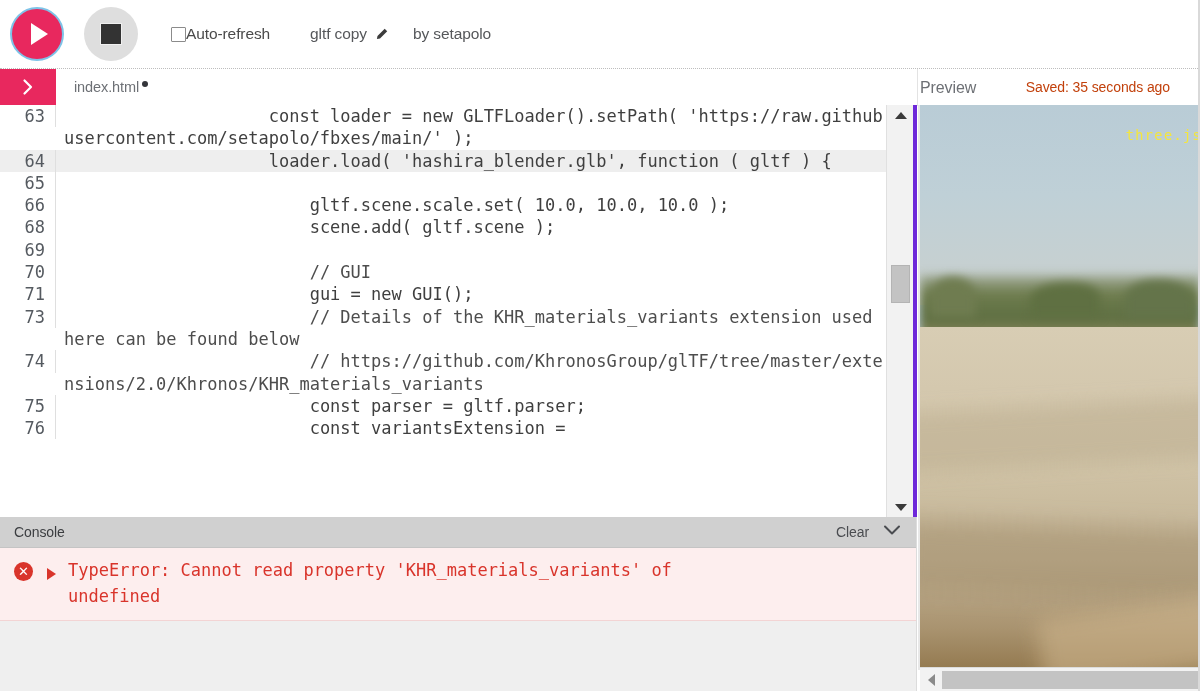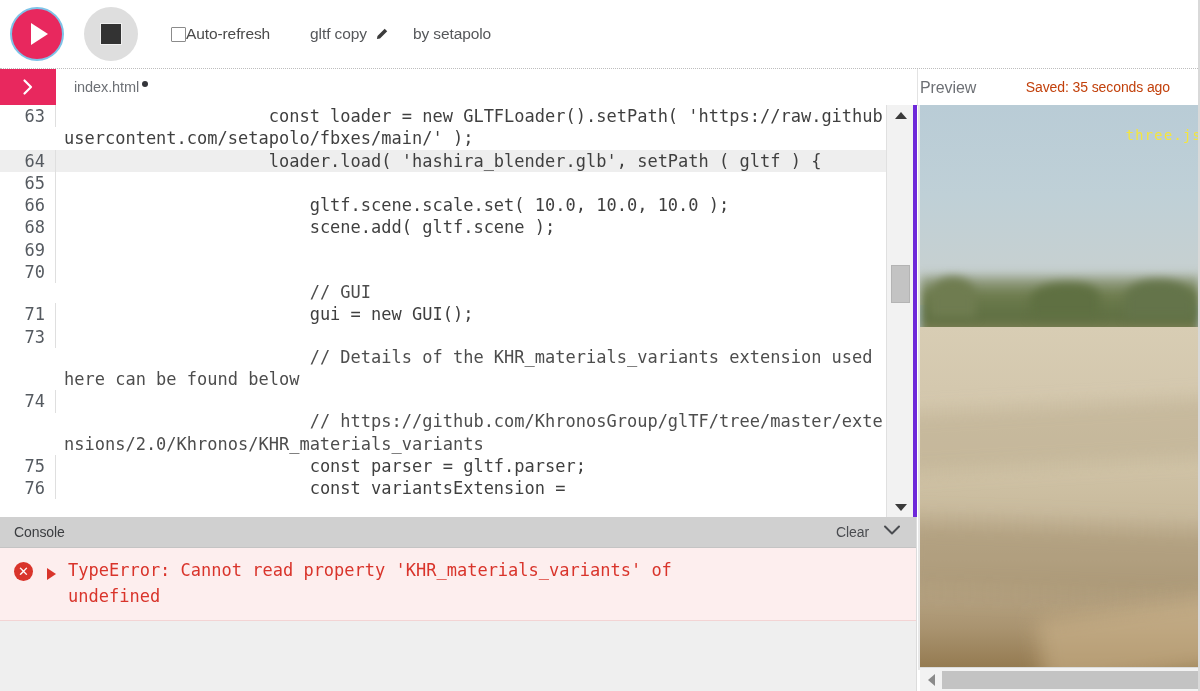--- a/index.html
+++ b/index.html
@@ -183,21 +183,21 @@
     flex: 1 1 auto;
     padding-left: 8px;
     font-family: "DejaVu Sans Mono", monospace;
     font-size: 17px;
     line-height: 22.3px;
     color: #3f3f3f;
     white-space: pre-wrap;
     word-break: break-all;
     overflow-wrap: anywhere;
   }
-  .tok-comment { color: #4d4d4d; margin-top: 20px; }
+  .tok-comment { color: #4d4d4d; }
 
   
   .vscroll {
     position: absolute; right: 0; top: 0;
     width: 27px; height: 412px;
     background: #f2f2f2;
     border-left: 1px solid #e0e0e0;
   }
   .vscroll .arrow {
     position: absolute; left: 0; width: 27px; height: 20px;
@@ -467,21 +467,21 @@
   </div>
 
   <div class="editor">
     <div class="code-area" id="code-area">
         <div class="code-row">
           <div class="ln">63</div>
           <div class="code">                    const loader = new GLTFLoader().setPath( 'https://raw.githubusercontent.com/setapolo/fbxes/main/' );</div>
         </div>
         <div class="code-row alt">
           <div class="ln">64</div>
-          <div class="code">                    loader.load( 'hashira_blender.glb', setPath ( gltf ) {</div>
+          <div class="code">                    loader.load( 'hashira_blender.glb', function ( gltf ) {</div>
         </div>
         <div class="code-row">
           <div class="ln">65</div>
           <div class="code"></div>
         </div>
         <div class="code-row">
           <div class="ln">66</div>
           <div class="code">                        gltf.scene.scale.set( 10.0, 10.0, 10.0 );</div>
         </div>
         <div class="code-row">

